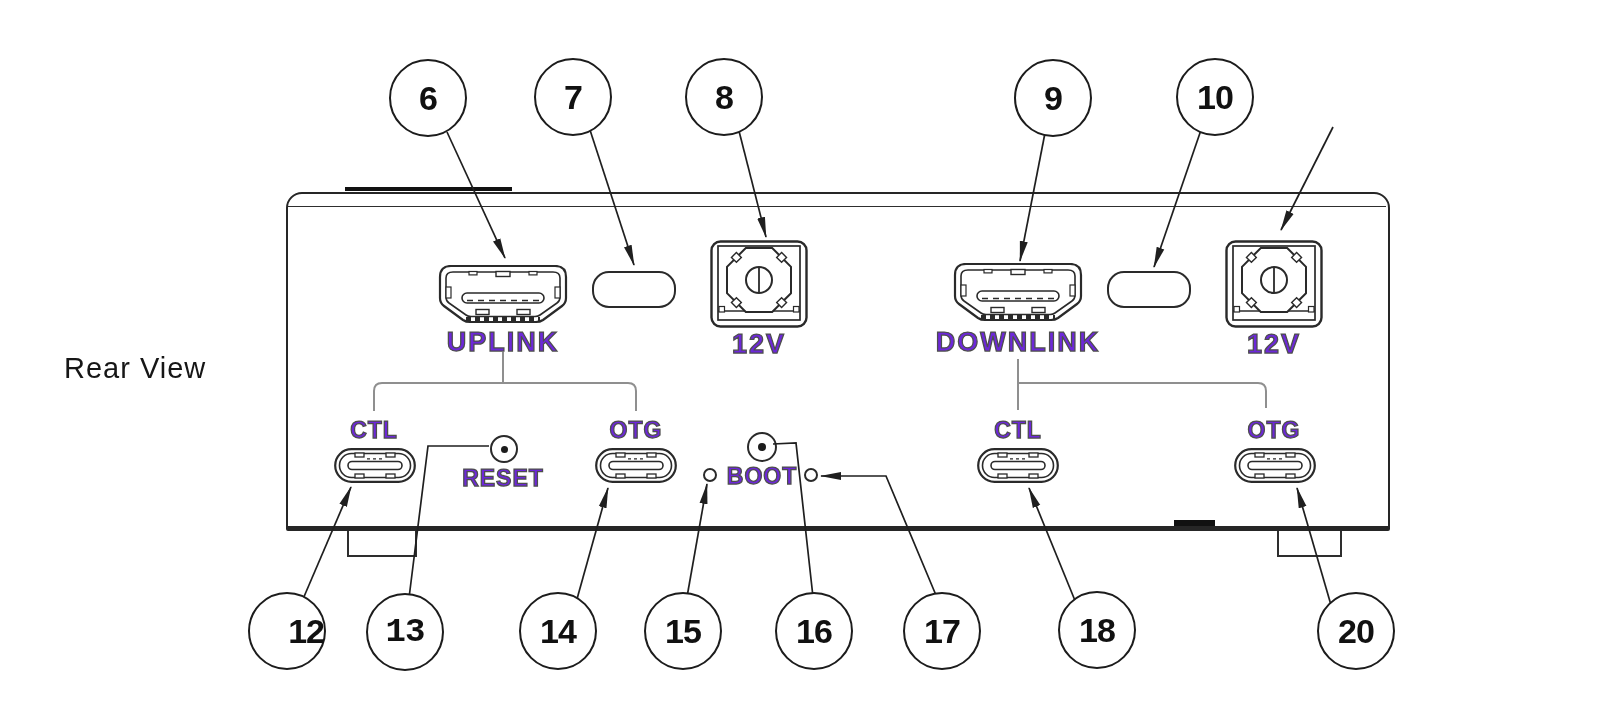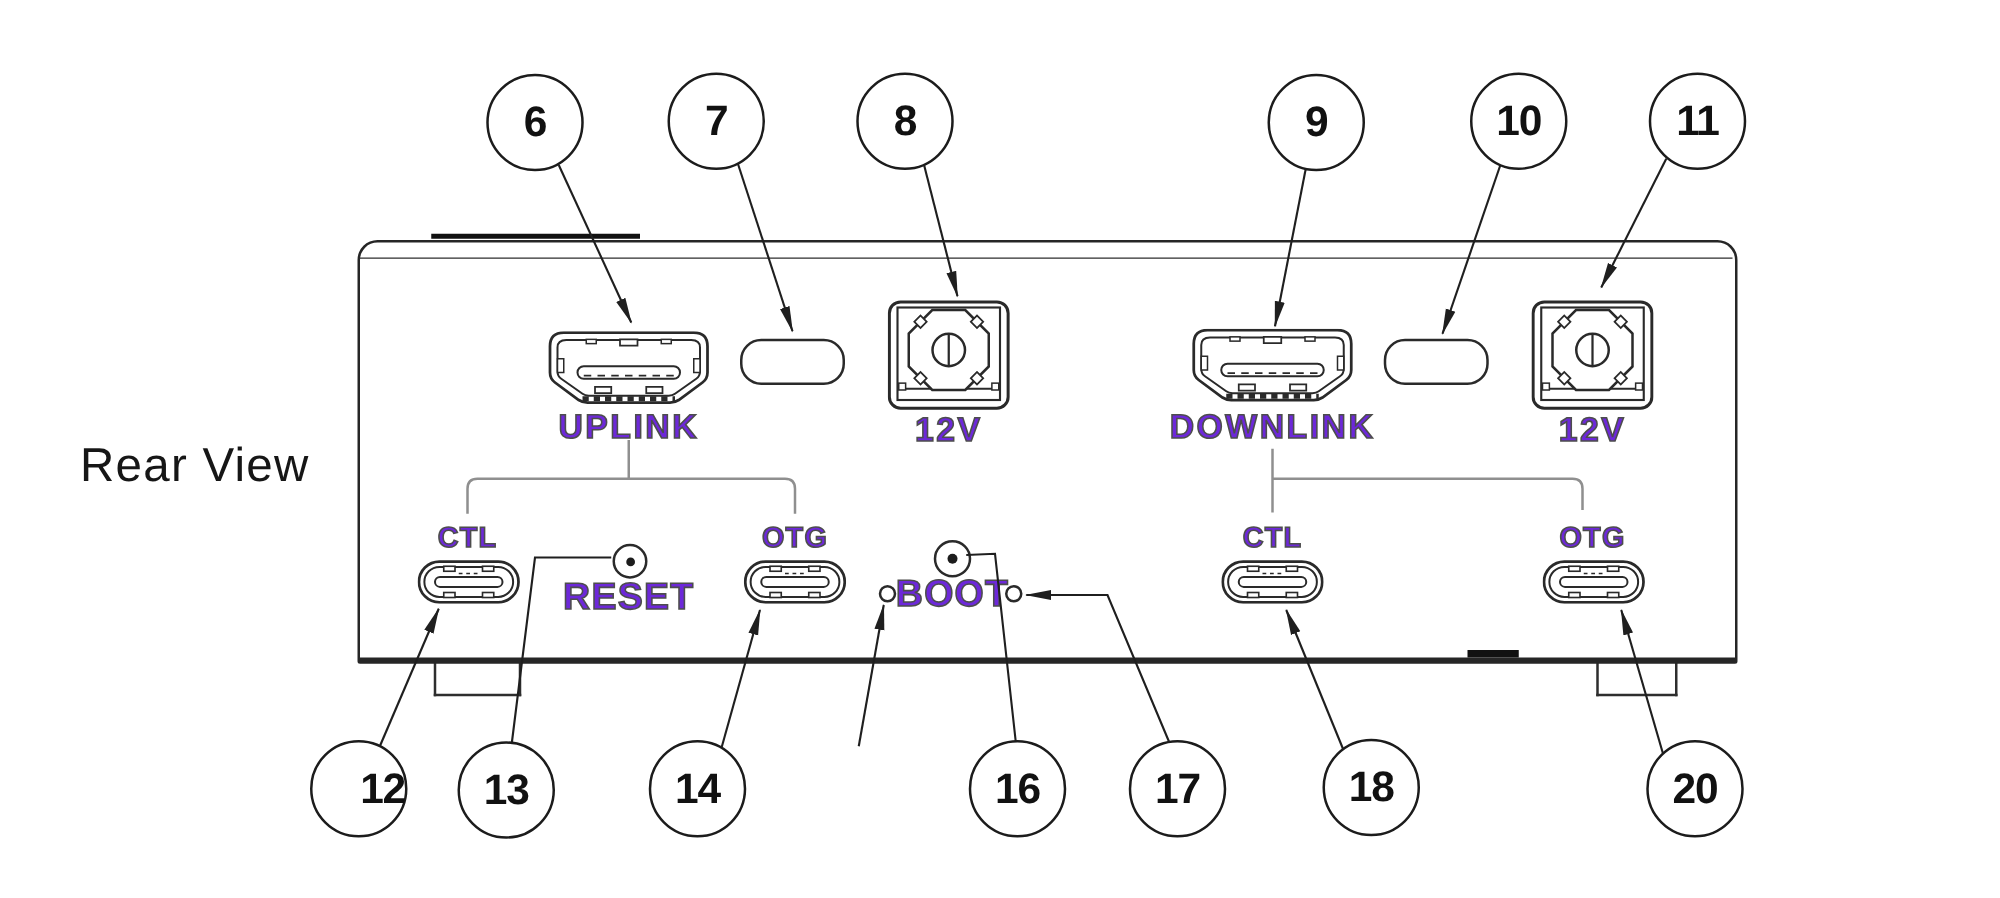--- a/index.html
+++ b/index.html
@@ -15,30 +15,30 @@
   
   .callout{width:74px;height:74px;border-radius:50%;border:2.5px solid #1c1c1c;background:#fff;
            display:flex;align-items:center;justify-content:center;
            transform:translate(-50%,-50%);position:absolute;z-index:6;}
   .callout span{font-size:34px;font-weight:bold;color:#111;letter-spacing:-1px;}
   
   .olabel{position:absolute;transform:translate(-50%,-50%);z-index:3;white-space:nowrap;
           color:#6d28d9;-webkit-text-stroke:1.25px #4d4d4d;font-weight:600;}
   .lbl-big{font-size:27px;letter-spacing:2px;}
   .lbl-mid{font-size:23px;letter-spacing:1px;}
-  .lbl-sml{font-size:30px;letter-spacing:1px;}
+  .lbl-sml{font-size:23px;letter-spacing:1px;}
   
   .pushbtn{border:2px solid #2a2a2a;border-radius:50%;background:#fff;
            display:flex;align-items:center;justify-content:center;}
   .pushbtn .dot{background:#1c1c1c;border-radius:50%;}
   .led{border:2px solid #2a2a2a;border-radius:50%;background:#fff;}
   .oval{border:2.2px solid #2a2a2a;border-radius:17px;background:#fff;}
   .port-svg{position:absolute;}
   #overlay{position:absolute;left:0;top:0;z-index:4;pointer-events:none;}
-  #rear-view{font-size:38px;color:#161616;letter-spacing:1px;font-weight:400;}
+  #rear-view{font-size:29px;color:#161616;letter-spacing:1px;font-weight:400;}
 </style>
 </head>
 <body>
 
 <div id="stage">
 
   <svg width="0" height="0" style="position:absolute">
     <defs>
       <g id="hdmi-sym" stroke="#2a2a2a" fill="#fff">
         <path stroke-width="2.2" d="M13,1 H117 Q128,1 128,12 V33 Q128,38 124,41 L105,55 Q102,57 98,57 H32 Q28,57 25,55 L6,41 Q2,38 2,33 V12 Q2,1 13,1 Z"></path>
@@ -180,32 +180,32 @@
     </div>
   <div class="callout" style="left:724px;top:97px;">
       <span>8</span>
     </div>
   <div class="callout" style="left:1053px;top:98px;">
       <span>9</span>
     </div>
   <div class="callout" style="left:1215px;top:97px;">
       <span>10</span>
     </div>
-  <div class="callout" style="left:1358px;top:97px;">
-      <span>11</span>
-    </div>
   <div class="callout" style="left:287px;top:631px;justify-content:flex-end;">
       <span>12</span>
     </div>
-  <div class="callout" style="left:405px;top:632px;">
+  <div class="callout" style="left:405px;top:632px;font-family:Liberation Mono, monospace;">
       <span>13</span>
     </div>
   <div class="callout" style="left:558px;top:631px;">
       <span>14</span>
     </div>
+  <div class="callout" style="left:683px;top:631px;">
+      <span>15</span>
+    </div>
   <div class="callout" style="left:814px;top:631px;">
       <span>16</span>
     </div>
   <div class="callout" style="left:942px;top:631px;">
       <span>17</span>
     </div>
   <div class="callout" style="left:1097px;top:630px;">
       <span>18</span>
     </div>
   <div class="callout" style="left:1356px;top:631px;">

